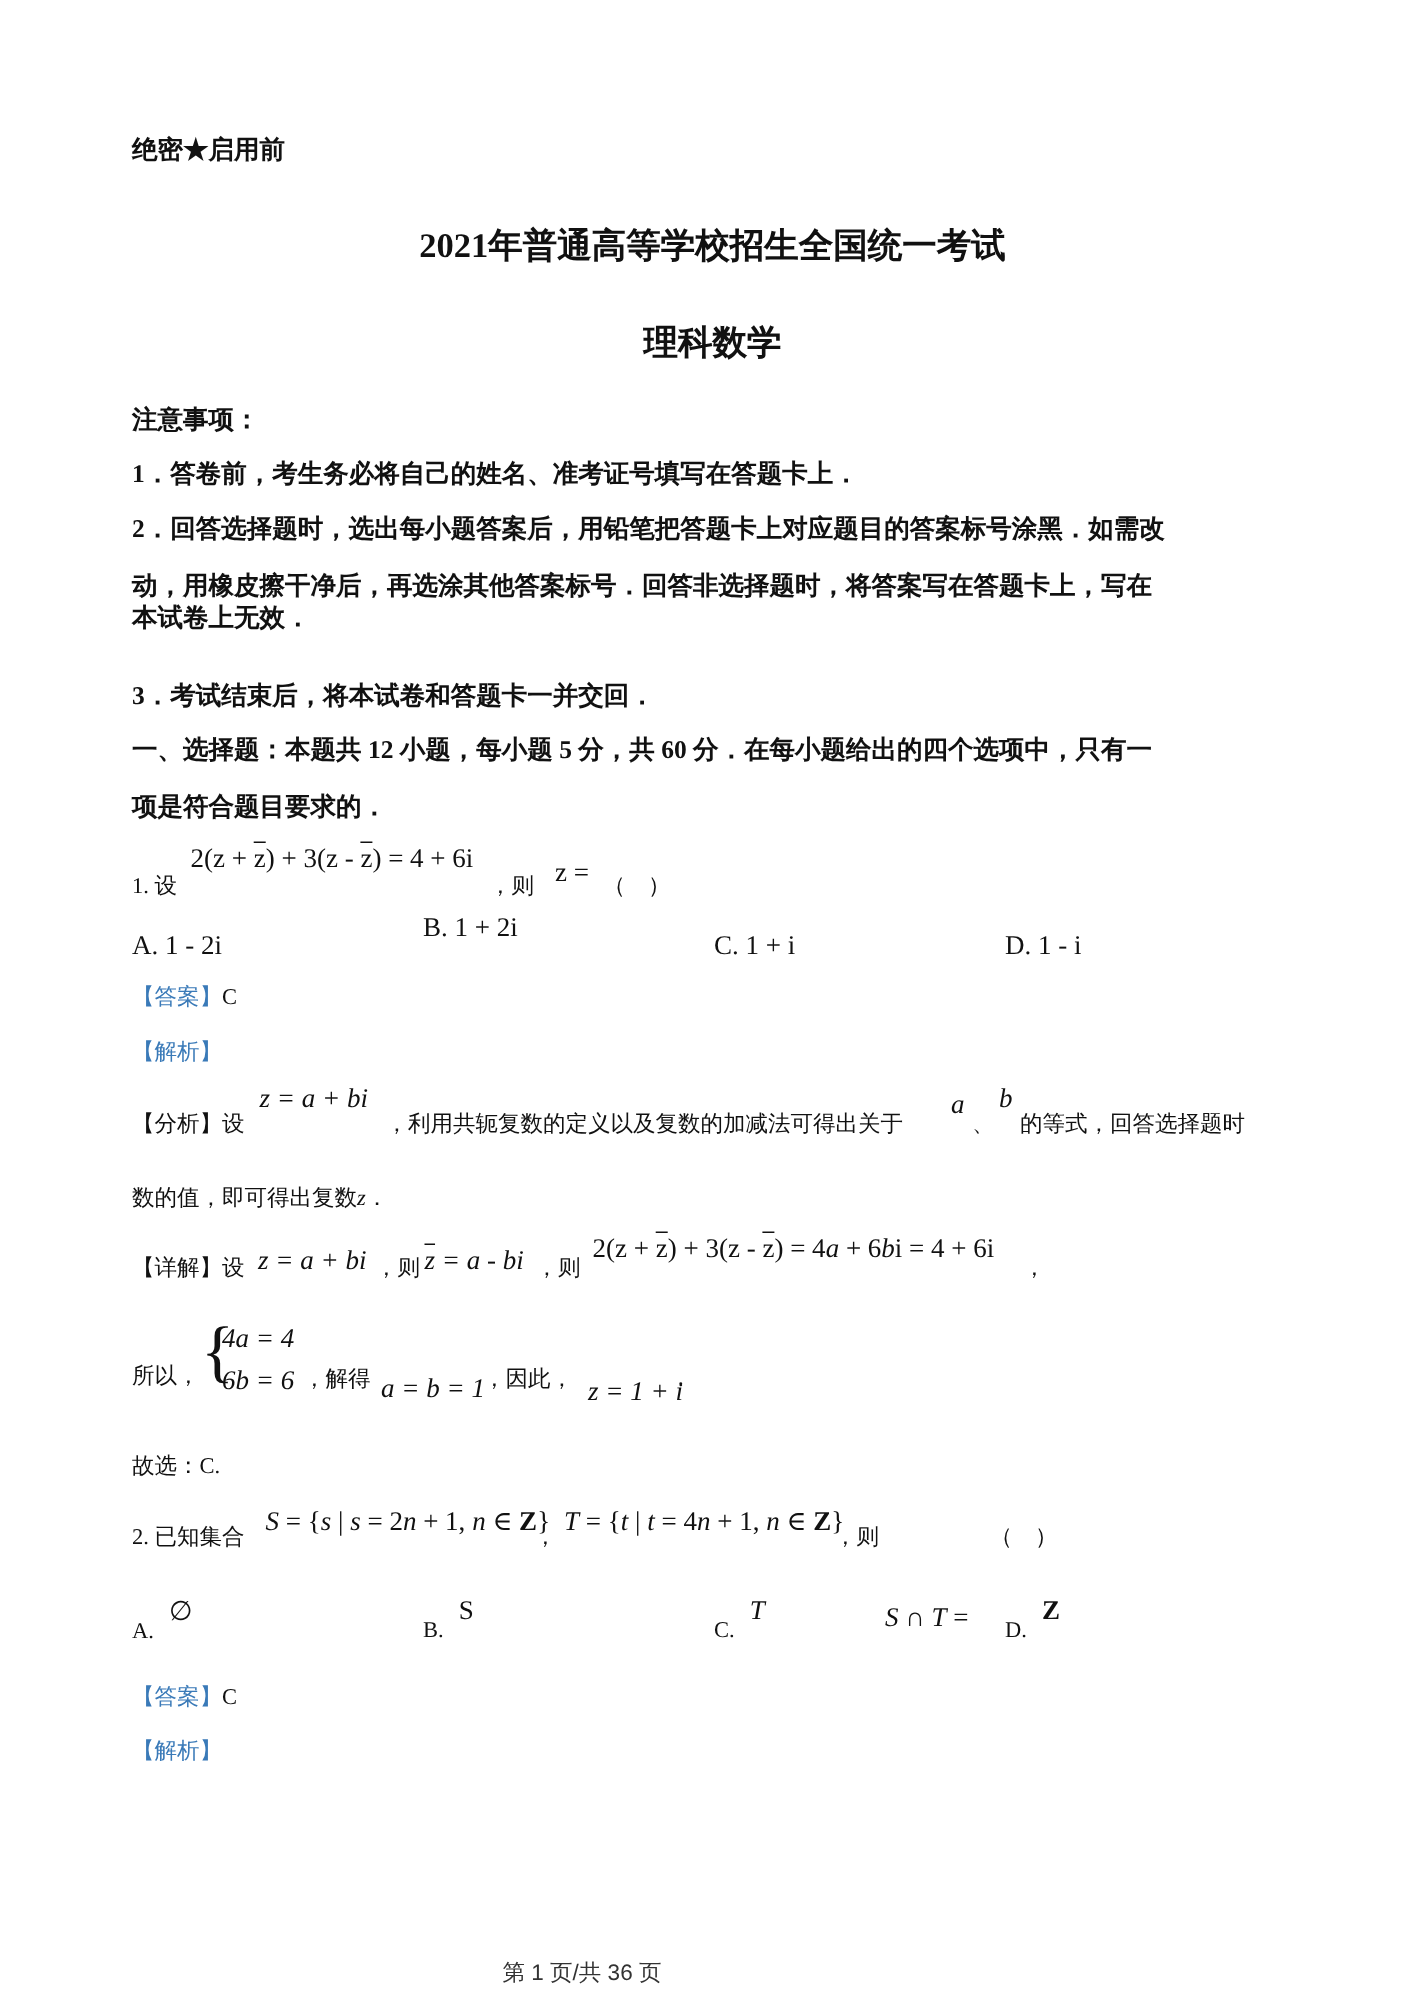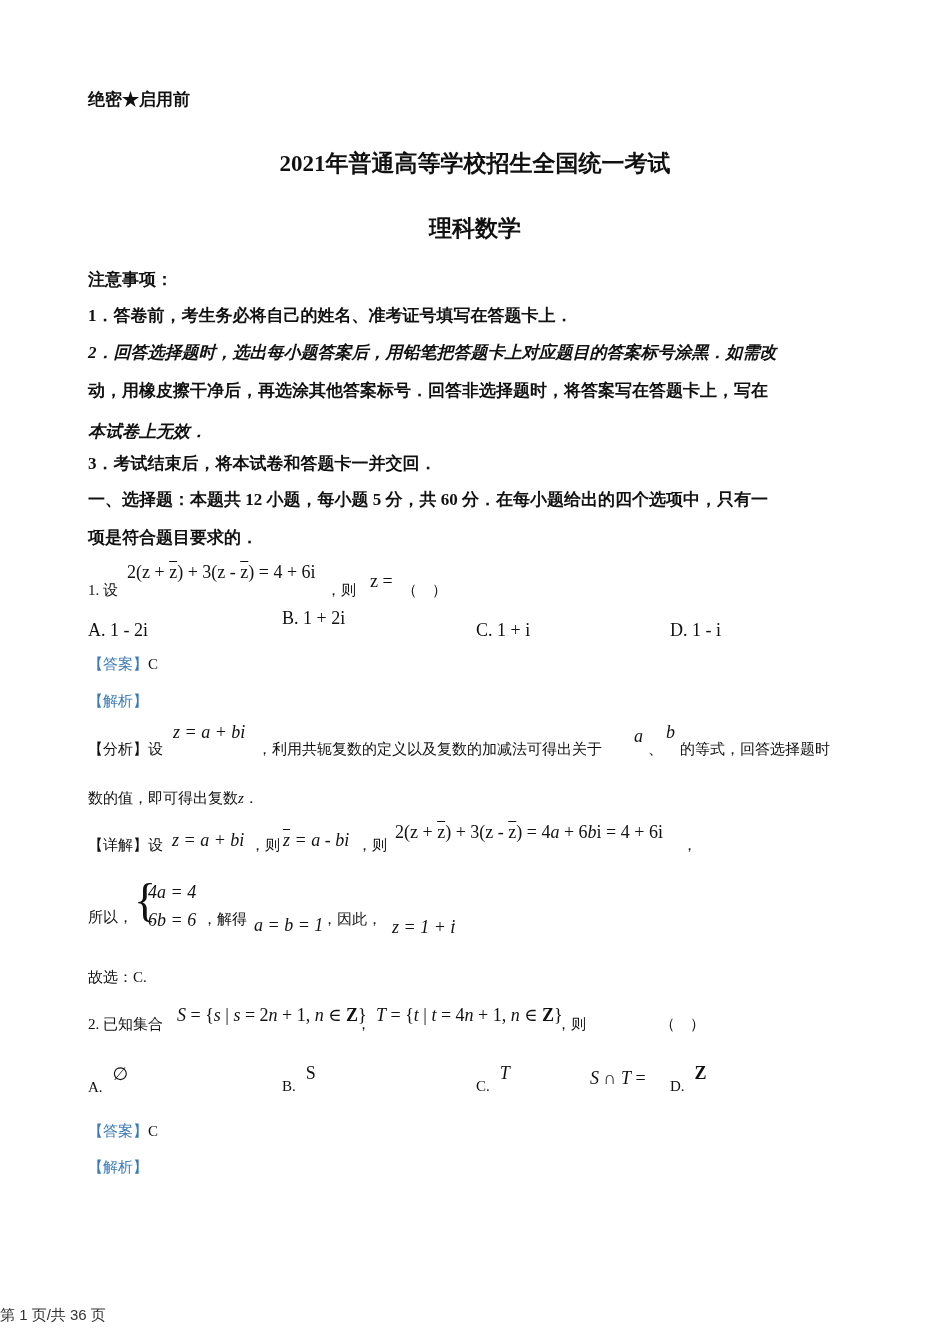--- a/index.html
+++ b/index.html
@@ -19,23 +19,23 @@
 </style>
 </head>
 <body>
 
 <div class="abs bold p17" style="left:88px;top:88px;">绝密★启用前</div>
 <div class="abs title" style="left:0;width:950px;text-align:center;top:148px;">2021年普通高等学校招生全国统一考试</div>
 <div class="abs title" style="left:0;width:950px;text-align:center;top:213px;">理科数学</div>
 
 <div class="abs bold p17" style="left:88px;top:268px;font-family:Liberation Mono, monospace;">注意事项：</div>
 <div class="abs bold p17" style="left:88px;top:304px;">1．答卷前，考生务必将自己的姓名、准考证号填写在答题卡上．</div>
-<div class="abs bold p17" style="left:88px;top:341px;font-style:italic;">2．回答选择题时，选出每小题答案后，用铅笔把答题卡上对应题目的答案标号涂黑．如需改</div>
+<div class="abs bold p17" style="left:88px;top:341px;">2．回答选择题时，选出每小题答案后，用铅笔把答题卡上对应题目的答案标号涂黑．如需改</div>
 <div class="abs bold p17" style="left:88px;top:379px;">动，用橡皮擦干净后，再选涂其他答案标号．回答非选择题时，将答案写在答题卡上，写在</div>
-<div class="abs bold p17" style="left:88px;top:420px;font-style:italic;">本试卷上无效．</div>
+<div class="abs bold p17" style="left:88px;top:400px;">本试卷上无效．</div>
 <div class="abs bold p17" style="left:88px;top:452px;">3．考试结束后，将本试卷和答题卡一并交回．</div>
 
 <div class="abs bold p17" style="left:88px;top:488px;">一、选择题：本题共 12 小题，每小题 5 分，共 60 分．在每小题给出的四个选项中，只有一</div>
 <div class="abs bold p17" style="left:88px;top:526px;">项是符合题目要求的．</div>
 
 <div>
   <div class="abs p15" style="left:88px;top:581px;">1. 设</div>
   <div class="abs math" style="left:127px;top:562px;">2(z + <span class="overline">z</span>) + 3(z - <span class="overline">z</span>) = 4 + 6i</div>
   <div class="abs p15" style="left:326px;top:581px;">，则</div>
   <div class="abs math" style="left:370px;top:571px;">z =</div>
@@ -112,13 +112,13 @@
     <span class="p15" style="position:relative;top:12px;">D.</span>
     <span class="math bold" style="margin-left:6px;">Z</span>
   </div>
 
   <div class="abs p15" style="left:88px;top:1122px;">
     <span class="blue">【答案】</span><span>C</span>
   </div>
   <div class="abs p15 blue" style="left:88px;top:1158px;">【解析】</div>
 </div>
 
-<div class="abs footer" style="left:0;width:776px;top:1306px;">第 1 页/共 36 页</div>
+<div class="abs footer" style="left:0;width:776px;text-align:center;top:1306px;">第 1 页/共 36 页</div>
 
 </body></html>

